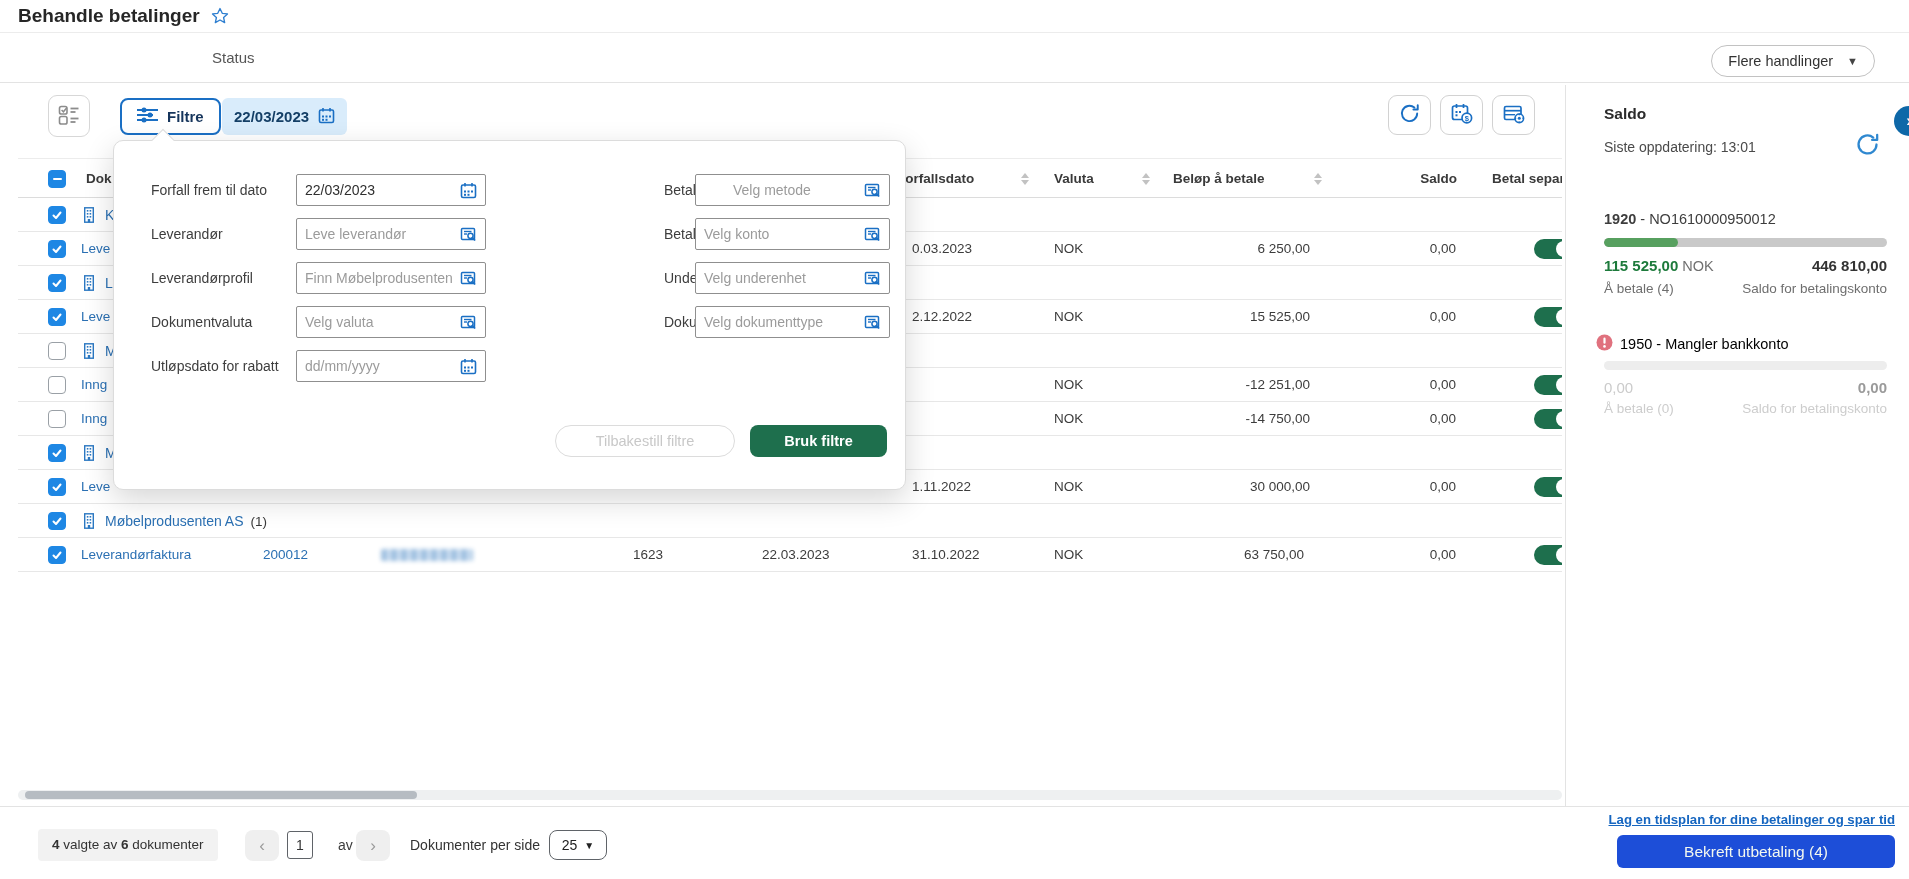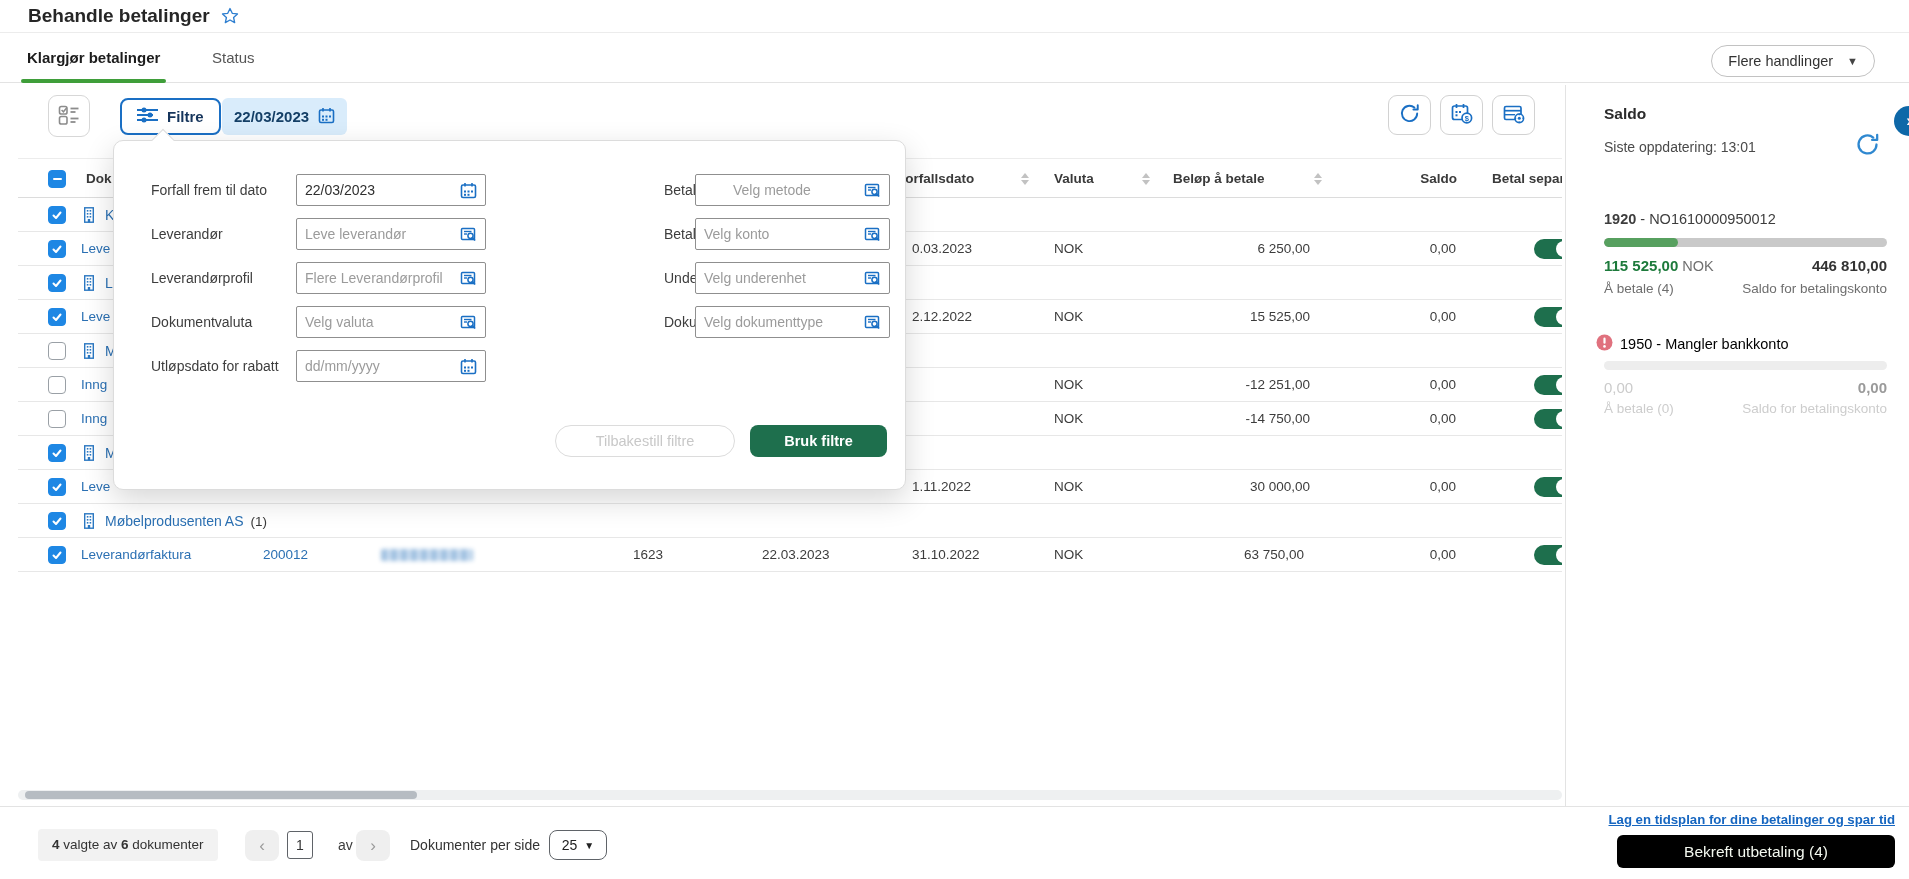--- a/index.html
+++ b/index.html
@@ -2,21 +2,21 @@
 <html><head>
 <meta charset="utf-8">
 <style>
   * { margin:0; padding:0; box-sizing:border-box; }
   html,body { width:1909px; height:879px; overflow:hidden; background:#fff;
     font-family:"Liberation Sans","DejaVu Sans",sans-serif; color:#3c3c3c; }
   .app { position:relative; width:1909px; height:879px; overflow:hidden; background:#fff; }
 
   
   .titlebar { position:absolute; top:0; left:0; width:100%; height:33px; border-bottom:1px solid #ececec;
-    display:flex; align-items:center; padding-left:28px; gap:10px; }
+    display:flex; align-items:center; padding-left:18px; gap:10px; }
   .titlebar h1 { font-size:19px; font-weight:600; color:#262626; }
   .star { display:flex; align-items:center; cursor:pointer; }
 
   
   .tabs { position:absolute; top:33px; left:0; width:100%; height:50px; border-bottom:1px solid #e3e3e3; }
   .tab { position:absolute; top:0; height:49px; line-height:49px; font-size:15px; color:#555;
     padding:0 6px; cursor:pointer; white-space:nowrap; }
   .tab.active { font-weight:700; color:#1c1c1c; }
   .tab.active::after { content:""; position:absolute; left:0; right:0; bottom:-1px; height:4px;
     background:#3f9e3a; border-radius:2px; }
@@ -116,38 +116,37 @@
     border-radius:3px; text-align:center; font-size:14px; font-family:inherit; color:#333; }
   .of-label { position:absolute; left:323px; top:22px; height:32px; line-height:32px; font-size:14px; color:#3c3c3c;margin-left:15px; }
   .pp-label { position:absolute; left:410px; top:22px; height:32px; line-height:32px; font-size:14px; color:#333; }
   .pp-select { position:absolute; left:549px; top:23px; width:58px; height:30px; border:1.6px solid #5f6368;
     border-radius:8px; background:#fff; display:flex; align-items:center; justify-content:center; gap:7px;
     font-size:14px; color:#222; cursor:pointer; }
   .pp-select .caret { font-size:10px; color:#222; }
   .schedule-link { position:absolute; right:14px; top:5px; font-size:13.2px; font-weight:700; color:#1666c0;
     text-decoration:underline; cursor:pointer; white-space:nowrap; }
   .confirm-btn { position:absolute; right:14px; top:28px; width:278px; height:33px; border:none; border-radius:6px;
-    background:#000000; color:#f3f8ef; font-size:15.5px; font-family:inherit; cursor:pointer; }
+    background:#1d4ed8; color:#f3f8ef; font-size:15.5px; font-family:inherit; cursor:pointer; }
 </style>
 </head>
 <body>
 
 <div class="app">
 
   <div class="titlebar">
     <h1>Behandle betalinger</h1>
     <span class="star">
       <svg width="20" height="20" viewBox="0 0 24 24">
           <path d="M12 3l2.7 5.8 6.3.7-4.7 4.3 1.3 6.2-5.6-3.2-5.6 3.2 1.3-6.2L3 9.5l6.3-.7z" fill="none" stroke="#2f7fd0" stroke-width="1.6" stroke-linejoin="round"></path>
         </svg>
     </span>
   </div>
 
   <div class="tabs">
-    <div class="tab active" id="tab-prepare">Klargjør betalinger</div>
     <div class="tab" id="tab-status">Status</div>
   </div>
   <button class="more-btn">
     <span>Flere handlinger</span>
     <span class="caret">▼</span>
   </button>
 
   <button class="bulk-btn">
     <span>
       <svg width="22" height="20" viewBox="0 0 22 20">
@@ -466,21 +465,21 @@
               <rect x="1.5" y="2.5" width="13" height="11" rx="1" fill="none" stroke="#1a6fc4" stroke-width="1.5"></rect>
               <line x1="4" y1="5.5" x2="11.5" y2="5.5" stroke="#1a6fc4" stroke-width="1.4"></line>
               <line x1="4" y1="8" x2="7" y2="8" stroke="#1a6fc4" stroke-width="1.4"></line>
               <circle cx="10.5" cy="9.8" r="2.6" fill="#fff" stroke="#1a6fc4" stroke-width="1.5"></circle>
               <line x1="12.4" y1="11.7" x2="14.6" y2="13.9" stroke="#1a6fc4" stroke-width="1.9" stroke-linecap="round"></line>
             </svg>
           </span>
         </div>
         <div class="flabel" style="left: 37px; top: 121px;">Leverandørprofil</div>
         <div class="fbox" style="left: 182px; top: 121px; width: 190px;">
-          <span class="ph">Flere Leverandørprofil</span>
+          <span class="ph">Finn Møbelprodusenten</span>
           <span style="display: flex; align-items: center; cursor: pointer;">
             <svg width="17" height="17" viewBox="0 0 17 17">
               <rect x="1.5" y="2.5" width="13" height="11" rx="1" fill="none" stroke="#1a6fc4" stroke-width="1.5"></rect>
               <line x1="4" y1="5.5" x2="11.5" y2="5.5" stroke="#1a6fc4" stroke-width="1.4"></line>
               <line x1="4" y1="8" x2="7" y2="8" stroke="#1a6fc4" stroke-width="1.4"></line>
               <circle cx="10.5" cy="9.8" r="2.6" fill="#fff" stroke="#1a6fc4" stroke-width="1.5"></circle>
               <line x1="12.4" y1="11.7" x2="14.6" y2="13.9" stroke="#1a6fc4" stroke-width="1.9" stroke-linecap="round"></line>
             </svg>
           </span>
         </div>

